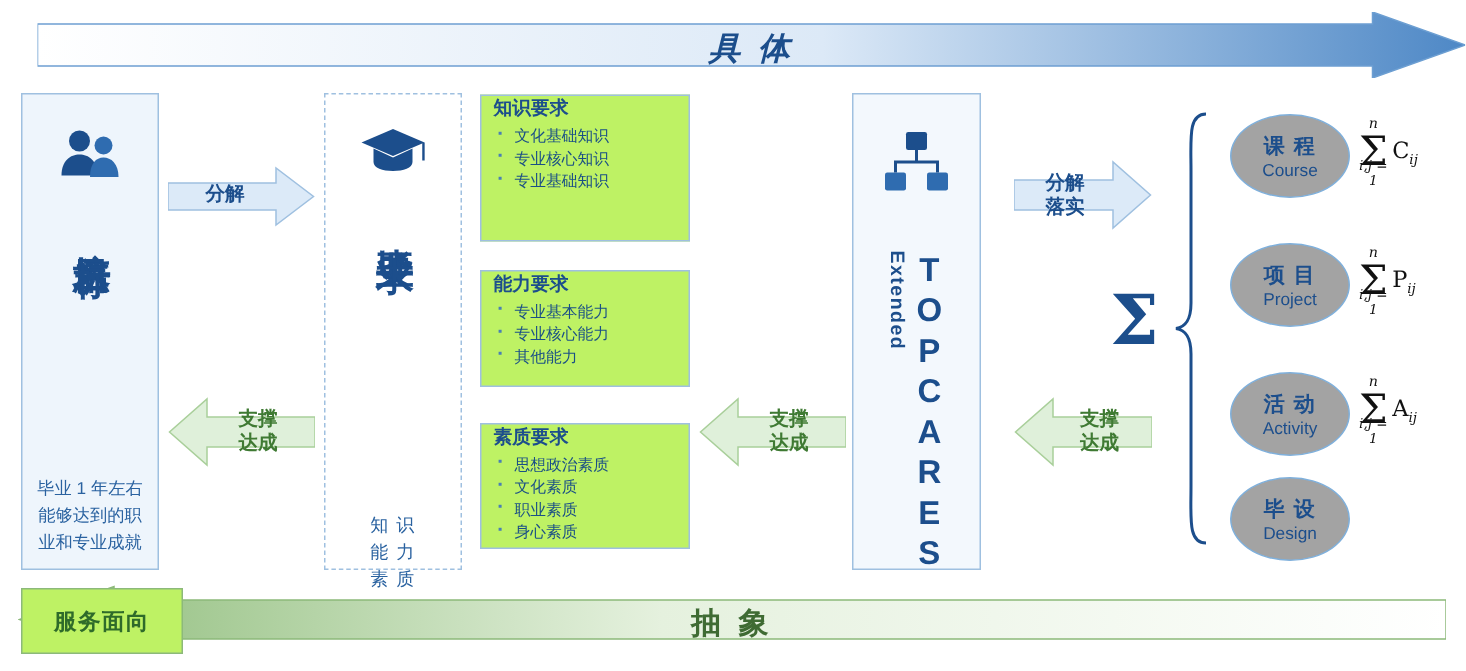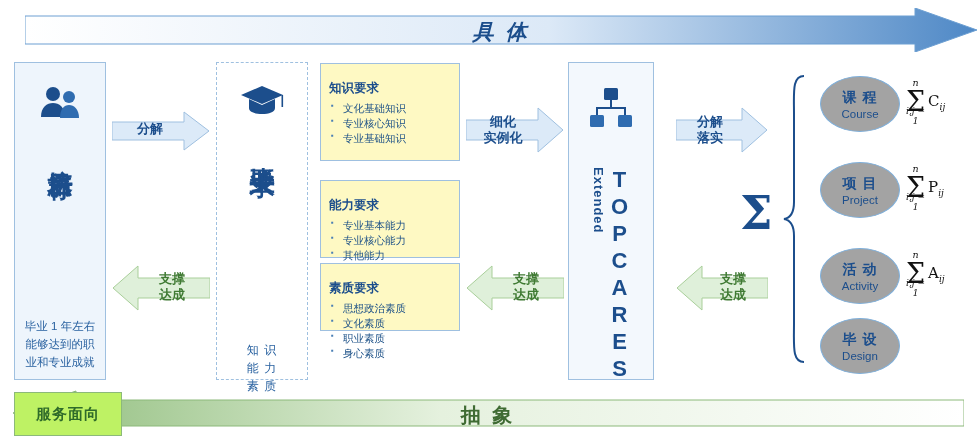--- a/index.html
+++ b/index.html
@@ -105,27 +105,28 @@
     font-size: 12px; color: #2a62a0; line-height: 1.5;
     letter-spacing: 1px;
   }
 
   
   .req-card {
     position: absolute;
     left: 320px;
     width: 140px;
     border: 1px solid #9fc0e0;
-    background: #fef9c3;
+    background: #bef264;
     box-sizing: border-box;
-    padding: 16px 8px 8px 8px;
+    padding: 0 8px 8px 8px;
+    font-family: Liberation Mono, monospace;
   }
   #req-knowledge { top: 63px;  height: 98px; }
   #req-ability   { top: 180px; height: 78px; }
-  #req-quality   { top: 263px; height: 68px; }
+  #req-quality   { top: 282px; height: 84px; }
   .req-title {
     font-size: 12.5px; font-weight: bold; color: #1c4e8c;
     margin-bottom: 4px;
   }
   .req-list {
     margin: 0; padding-left: 14px;
     list-style: none;
   }
   .req-list li {
     font-size: 10.5px; color: #1a4f86; line-height: 1.42;
@@ -339,27 +340,20 @@
   <div class="req-card" id="req-quality">
     <div class="req-title">素质要求</div>
     <ul class="req-list">
       <li>思想政治素质</li>
       <li>文化素质</li>
       <li>职业素质</li>
       <li>身心素质</li>
     </ul>
   </div>
 
-  <div class="conn" style="left:466px; top:104px; width:98px; height:52px;">
-    <svg width="98" height="52" viewBox="0 0 98 52">
-      <path d="M0,16 L72,16 L72,4 L97,26 L72,48 L72,36 L0,36 Z" fill="#dceaf8" stroke="#9fc0e0" stroke-width="1"></path>
-    </svg>
-    <div class="conn-label blue" style="left:0; top:10px; width:74px; white-space:pre-line;">细化
-实例化</div>
-  </div>
 
   <div class="conn" style="left:466px; top:262px; width:98px; height:52px;">
     <svg width="98" height="52" viewBox="0 0 98 52">
       <path d="M98,16 L26,16 L26,4 L1,26 L26,48 L26,36 L98,36 Z" fill="#dff0da" stroke="#a9cf9a" stroke-width="1"></path>
     </svg>
     <div class="conn-label green" style="left:24px; top:9px; width:72px; white-space:pre-line;">支撑
 达成</div>
   </div>
 
   <div class="abs" id="col-top">

